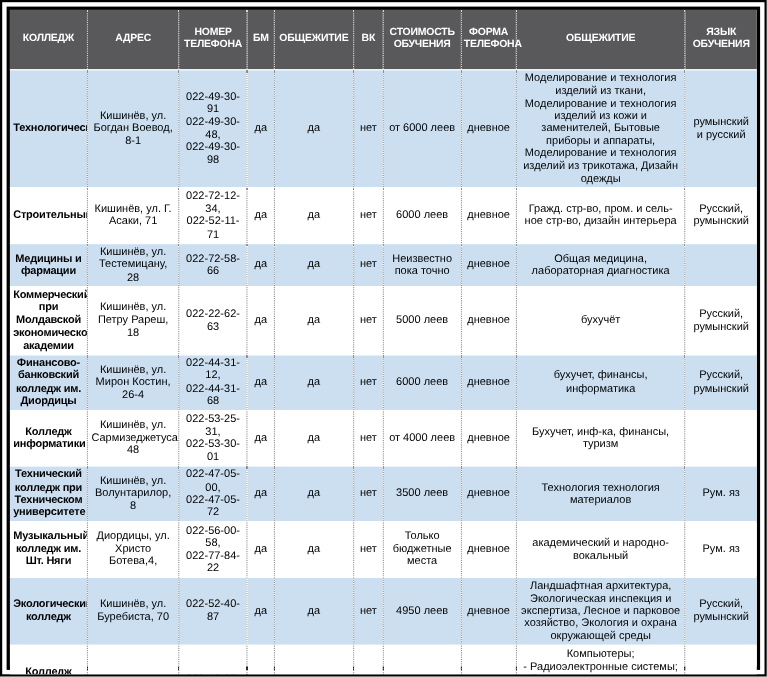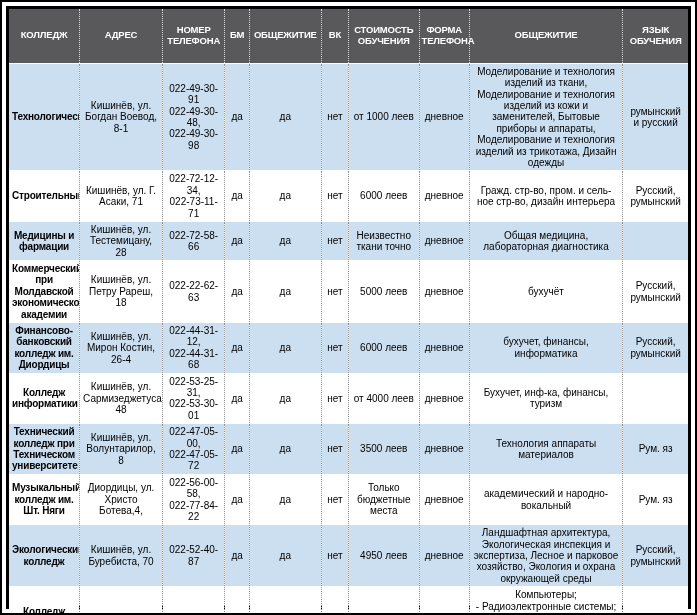--- a/index.html
+++ b/index.html
@@ -111,46 +111,46 @@
     <tbody>
         <tr>
     <td>Технологический</td>
     <td>Кишинёв, ул. Богдан Воевод, 8-1</td>
     <td>022-49-30-91
 022-49-30-48,
 022-49-30-98</td>
     <td>да</td>
     <td>да</td>
     <td>нет</td>
-    <td>от 1000 леев</td>
+    <td>от 6000 леев</td>
     <td>дневное</td>
     <td>Моделирование и технология изделий из ткани, Моделирование и технология изделий из кожи и заменителей, Бытовые приборы и аппараты, Моделирование и технология изделий из трикотажа, Дизайн одежды</td>
     <td>румынский и русский</td>
   </tr>
         <tr>
     <td>Строительный</td>
     <td>Кишинёв, ул. Г. Асаки, 71</td>
     <td>022-72-12-34,
-022-73-11-71</td>
+022-52-11-71</td>
     <td>да</td>
     <td>да</td>
     <td>нет</td>
     <td>6000 леев</td>
     <td>дневное</td>
     <td>Гражд. стр-во, пром. и сель-ное стр-во, дизайн интерьера</td>
     <td>Русский, румынский</td>
   </tr>
         <tr>
     <td>Медицины и фармации</td>
     <td>Кишинёв, ул. Тестемицану, 28</td>
     <td>022-72-58-66</td>
     <td>да</td>
     <td>да</td>
     <td>нет</td>
-    <td>Неизвестно ткани точно</td>
+    <td>Неизвестно пока точно</td>
     <td>дневное</td>
     <td>Общая медицина, лабораторная диагностика</td>
     <td></td>
   </tr>
         <tr>
     <td>Коммерческий при Молдавской экономической академии</td>
     <td>Кишинёв, ул. Петру Рареш, 18</td>
     <td>022-22-62-63</td>
     <td>да</td>
     <td>да</td>
@@ -189,21 +189,21 @@
         <tr>
     <td>Технический колледж при Техническом университете</td>
     <td>Кишинёв, ул. Волунтарилор, 8</td>
     <td>022-47-05-00,
 022-47-05-72</td>
     <td>да</td>
     <td>да</td>
     <td>нет</td>
     <td>3500 леев</td>
     <td>дневное</td>
-    <td>Технология аппараты материалов</td>
+    <td>Технология технология материалов</td>
     <td>Рум. яз</td>
   </tr>
         <tr>
     <td>Музыкальный колледж им. Шт. Няги</td>
     <td>Диордицы, ул. Христо Ботева,4,</td>
     <td>022-56-00-58,
 022-77-84-22</td>
     <td>да</td>
     <td>да</td>
     <td>нет</td>

